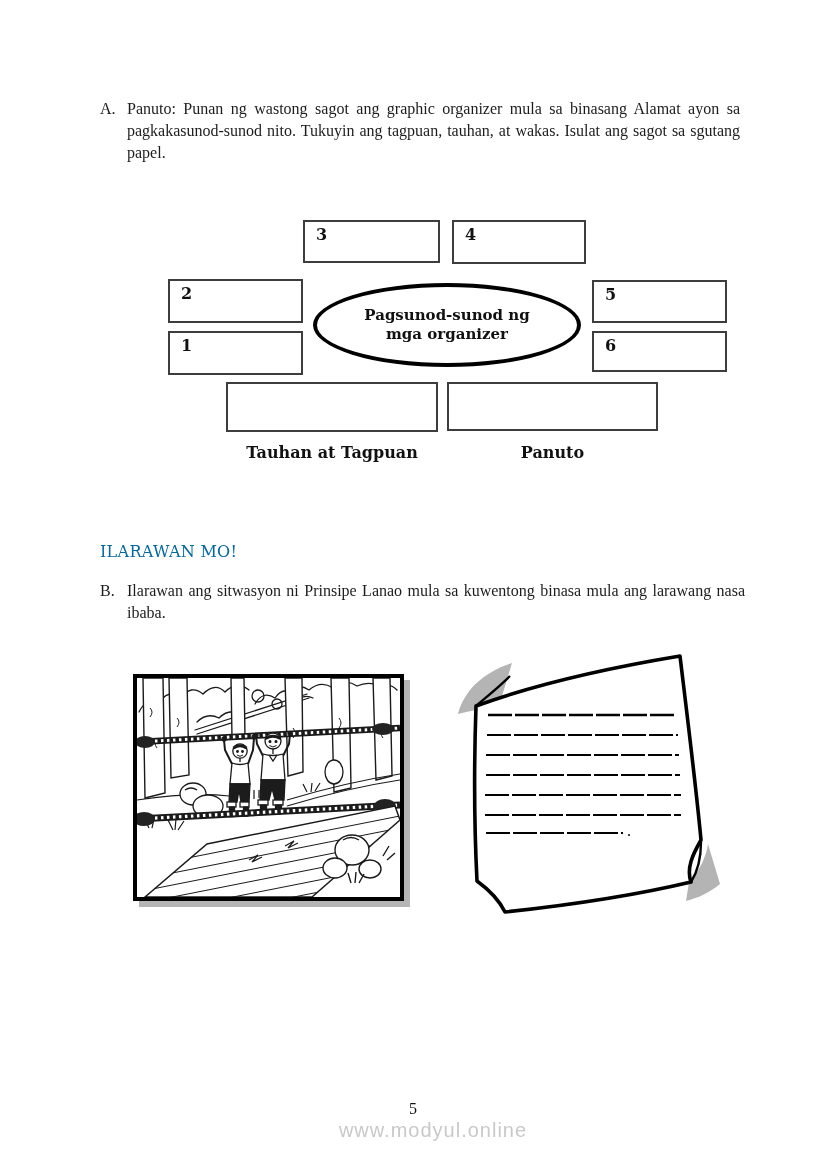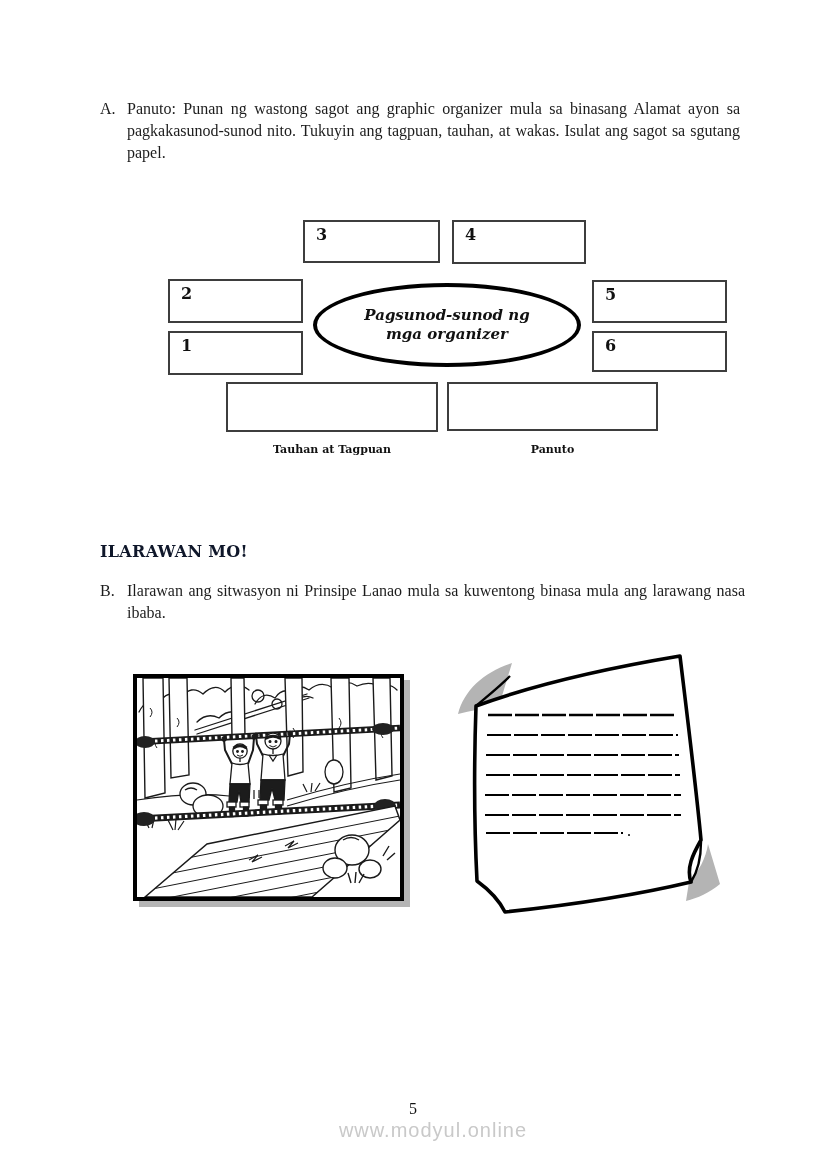--- a/index.html
+++ b/index.html
@@ -17,26 +17,26 @@
     font-family:"DejaVu Serif",serif;font-weight:bold;font-size:16px;
     padding:3px 0 0 11px;color:#111;
   }
   .oval{
     position:absolute;border:4px solid #000;border-radius:50%;background:#fff;
     display:flex;flex-direction:column;align-items:center;justify-content:center;
     font-family:"DejaVu Serif",serif;font-weight:bold;font-size:15px;line-height:19px;
     text-align:center;box-sizing:border-box;color:#111;
   }
   .blabel{
-    position:absolute;font-family:"DejaVu Serif",serif;font-weight:bold;font-size:11px;
+    position:absolute;font-family:"DejaVu Serif",serif;font-weight:bold;font-size:16px;
     text-align:center;color:#111;
   }
   .hdg{
-    position:absolute;font-family:"DejaVu Serif",serif;font-weight:bold;font-size:16px;
-    letter-spacing:.3px;color:#0f172a;
+    position:absolute;font-family:"DejaVu Serif",serif;font-weight:normal;font-size:16px;
+    letter-spacing:.3px;color:#0369a1;
   }
   .imgframe{
     position:absolute;left:133px;top:674px;width:263px;height:219px;
     border:4px solid #000;background:#fff;box-shadow:6px 6px 0 #b5b5b5;
   }
   .notewrap{position:absolute;left:446px;top:644px;width:286px;height:286px;}
   .footer-num{position:absolute;left:0;top:1100px;width:100%;text-align:center;font-size:16px;color:#111;}
   .watermark{
     position:absolute;left:0;top:1119px;width:100%;text-align:center;
     font-family:"Liberation Sans",sans-serif;font-size:20px;color:#c9c9c9;letter-spacing:1px;margin-left:20px;
@@ -66,21 +66,21 @@
     <div class="gbox" style="left:168px;top:331px;width:135px;height:44px;">
       <span>1</span>
     </div>
     <div class="gbox" style="left:592px;top:280px;width:135px;height:43px;">
       <span>5</span>
     </div>
     <div class="gbox" style="left:592px;top:331px;width:135px;height:41px;">
       <span>6</span>
     </div>
 
-    <div class="oval" style="left:313px;top:283px;width:268px;height:84px;font-style:italic;">
+    <div class="oval" style="left:313px;top:283px;width:268px;height:84px;">
       <span>Pagsunod-sunod ng</span>
       <span>mga organizer</span>
     </div>
 
     <div class="gbox" style="left:226px;top:382px;width:212px;height:50px;padding:0;"></div>
     <div class="gbox" style="left:447px;top:382px;width:211px;height:49px;padding:0;"></div>
 
     <div class="blabel" style="left:226px;top:443px;width:212px;">Tauhan at Tagpuan</div>
     <div class="blabel" style="left:447px;top:443px;width:211px;">Panuto</div>
   </div>

